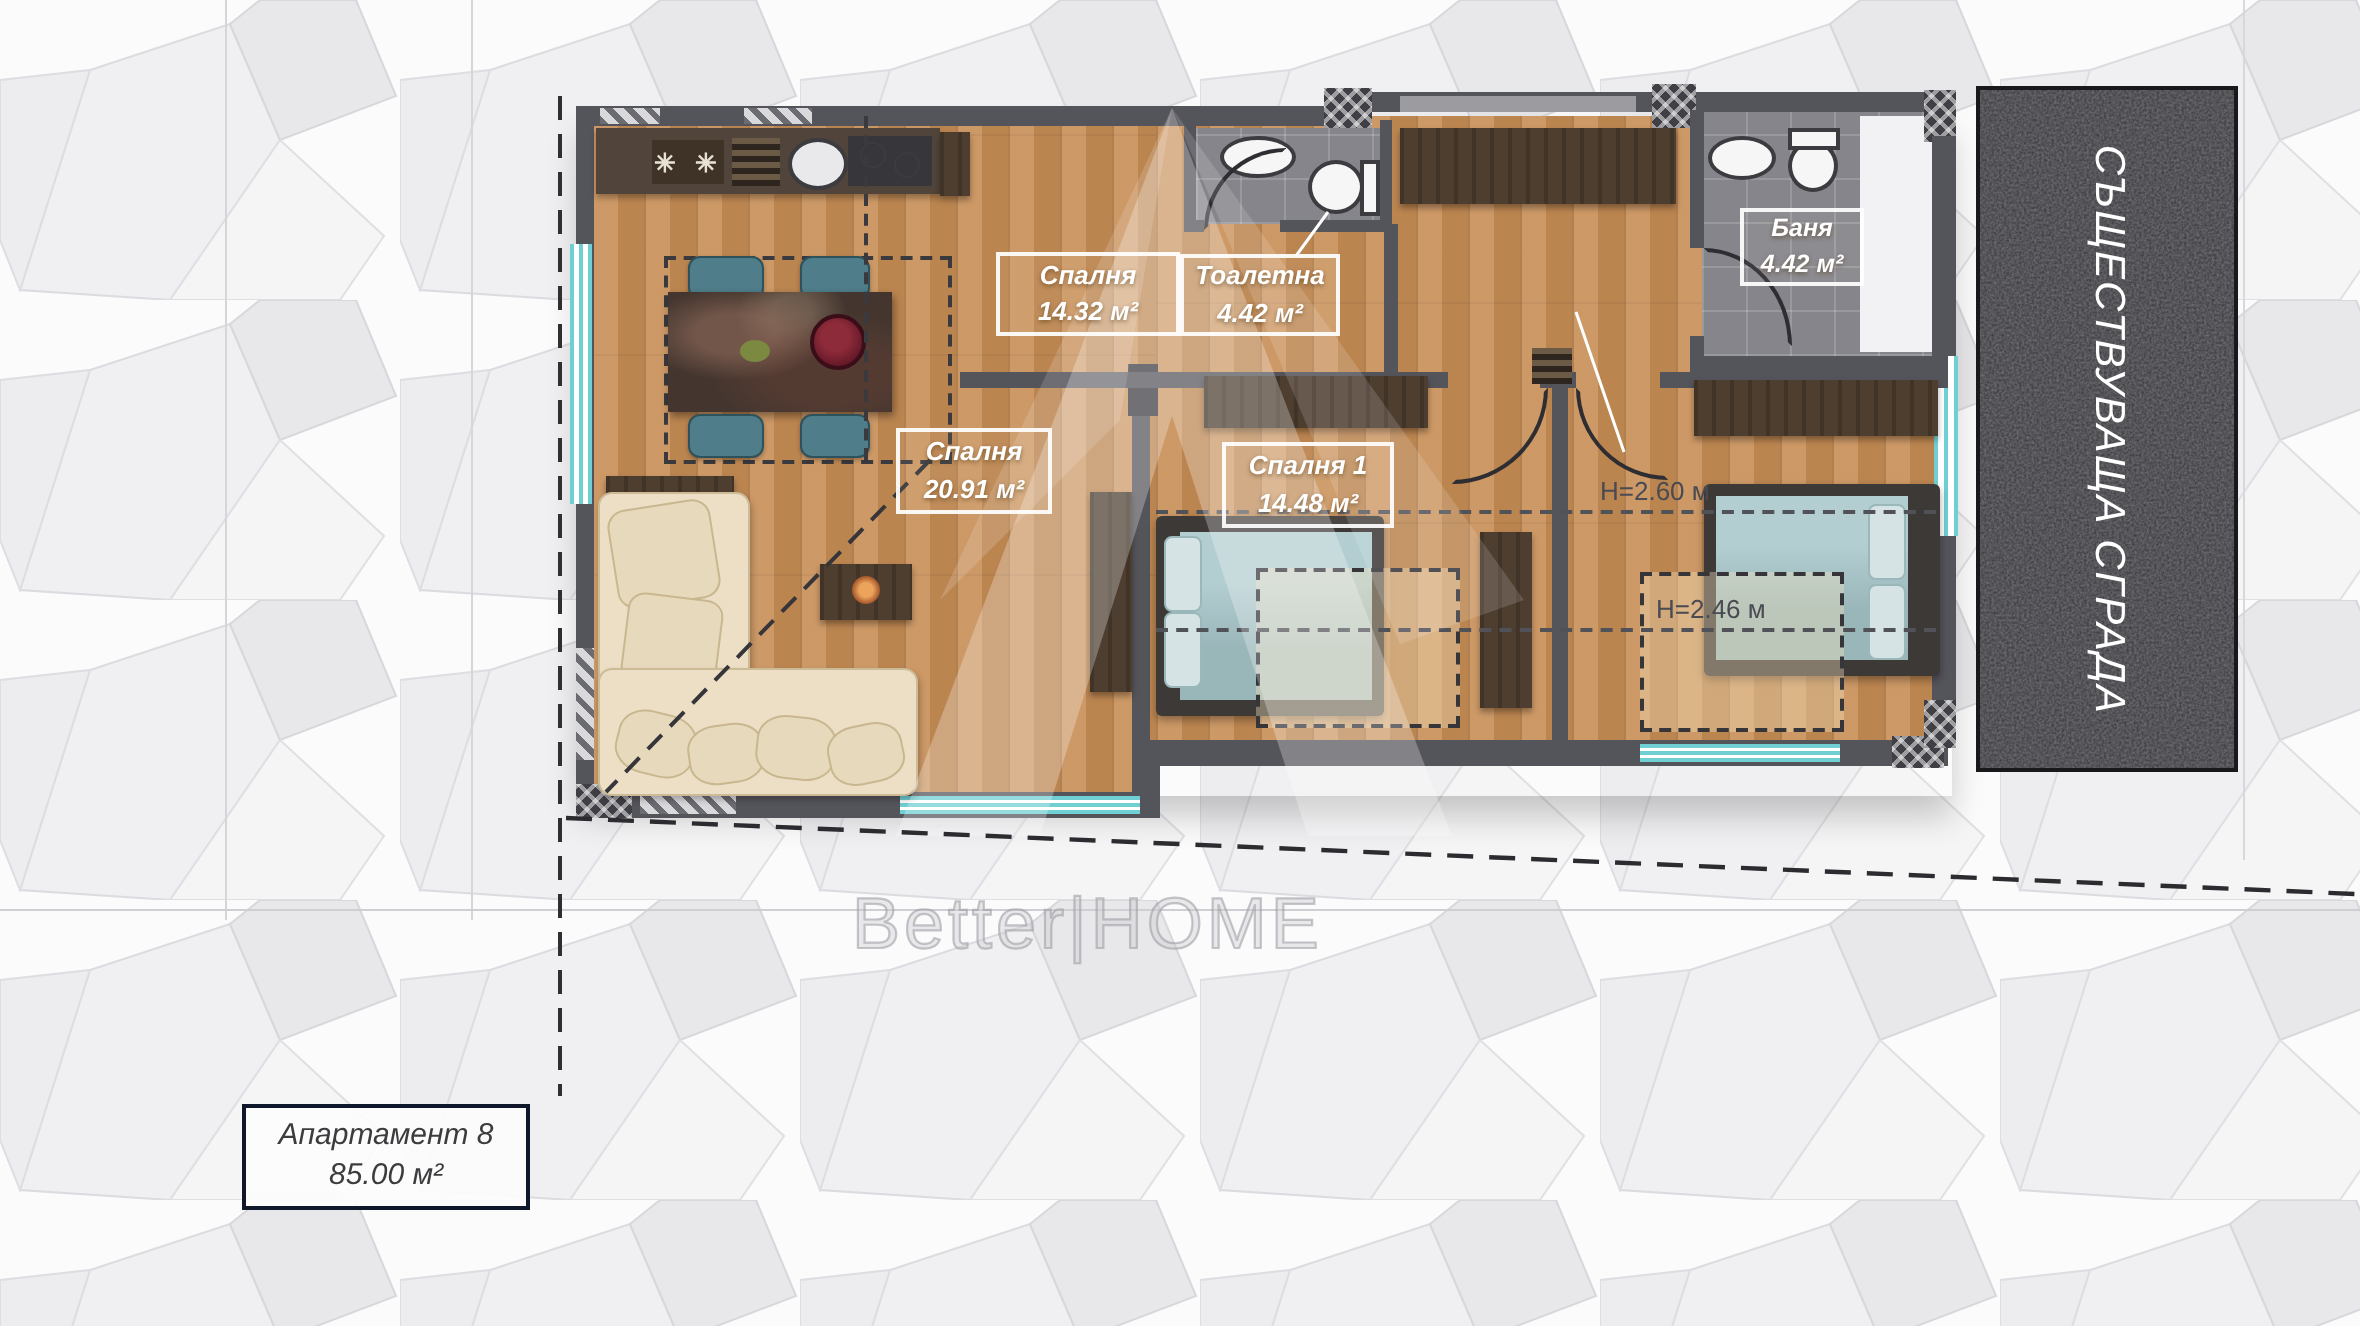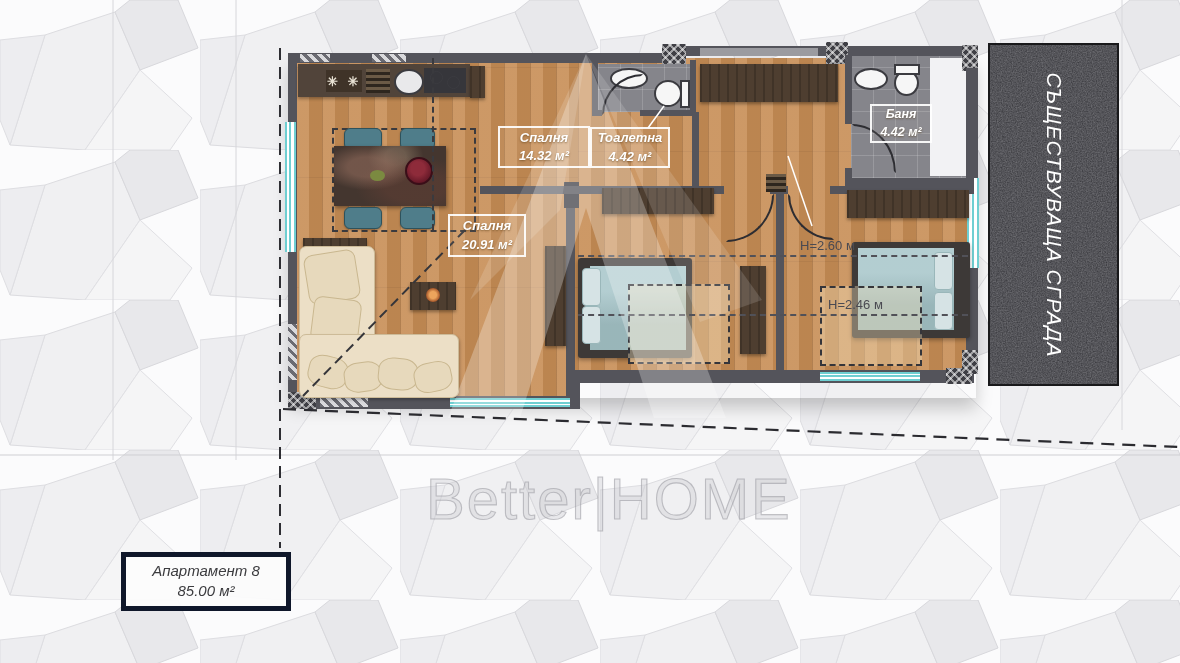--- a/index.html
+++ b/index.html
@@ -35,22 +35,22 @@
   .arc{position:absolute;border:2px solid transparent;}
   .arc.tl{border-top-color:#2d2d32;border-left-color:#2d2d32;border-top-left-radius:100% 100%;}
   .arc.tr{border-top-color:#2d2d32;border-right-color:#2d2d32;border-top-right-radius:100% 100%;}
   .arc.br{border-right-color:#2d2d32;border-bottom-color:#2d2d32;border-bottom-right-radius:100% 100%;}
   .arc.bl{border-left-color:#2d2d32;border-bottom-color:#2d2d32;border-bottom-left-radius:100% 100%;}
   .dashrect{position:absolute;border:2px dashed #3a3a3e;}
   .rug{position:absolute;border:2px dashed #35353a;background:rgba(244,226,188,.38);}
   .dline{position:absolute;border-top:2px dashed #515158;}
   .lbl{position:absolute;display:flex;flex-direction:column;justify-content:center;border:2px solid rgba(255,255,255,.92);color:#fff;font-style:italic;font-weight:bold;font-size:13px;line-height:1.4;text-align:center;padding:3px 4px;background:rgba(255,245,225,.07);text-shadow:0 1px 2px rgba(70,45,10,.5);}
   .hlbl{position:absolute;color:#4a4a52;font-size:13px;white-space:nowrap;}
-  .apt-box{position:absolute;left:121px;top:552px;width:128px;border:5px solid #0f172a;background:rgba(252,252,252,.92);color:#3c3c3f;font-style:italic;font-size:15px;line-height:1.35;text-align:center;padding:4px 16px;}
-  .wm{position:absolute;left:426px;top:465px;font-size:58px;letter-spacing:2px;color:rgba(203,203,207,.38);-webkit-text-stroke:1.1px rgba(152,152,158,.55);white-space:nowrap;}
+  .apt-box{position:absolute;left:121px;top:552px;width:128px;border:2px solid #0f172a;background:rgba(252,252,252,.92);color:#3c3c3f;font-style:italic;font-size:15px;line-height:1.35;text-align:center;padding:4px 6px;}
+  .wm{position:absolute;left:426px;top:441px;font-size:36px;letter-spacing:2px;color:rgba(203,203,207,.38);-webkit-text-stroke:1.1px rgba(152,152,158,.55);white-space:nowrap;}
   .exist{position:absolute;left:988px;top:43px;width:131px;height:343px;border:2px solid #19191b;box-sizing:border-box;background:#37373c;}
   .exist-label{position:absolute;left:50%;top:50%;transform:translate(-50%,-50%) rotate(90deg);color:#fff;font-style:italic;font-size:21px;letter-spacing:1px;white-space:nowrap;}
   .shadow-rect{position:absolute;box-shadow:0 10px 16px rgba(0,0,0,.20);}
   .stars{position:absolute;color:#e8e2d4;font-size:13px;letter-spacing:3px;font-weight:bold;}
   .glow{position:absolute;background:radial-gradient(circle,#eca45c 0 35%,#a4562a 70%,rgba(0,0,0,0));border-radius:50%;}
   .bowl{position:absolute;background:radial-gradient(circle at 45% 40%,#8e2b3a 0 35%,#5d1524 80%);border-radius:50%;border:2px solid #3a0e18;}
   .marble{position:absolute;background-color:#44362f;background-image:
     radial-gradient(ellipse at 30% 35%,rgba(152,112,96,.55) 0 18%,rgba(0,0,0,0) 42%),
     radial-gradient(ellipse at 72% 68%,rgba(94,62,52,.6) 0 26%,rgba(0,0,0,0) 52%),
     radial-gradient(ellipse at 55% 18%,rgba(168,146,122,.4) 0 12%,rgba(0,0,0,0) 32%);box-shadow:1px 2px 4px rgba(0,0,0,.4);}
@@ -209,20 +209,24 @@
     <span>4.42 м²</span>
   </div>
   <div class="lbl" style="left:870px;top:104px;width:50px;height:29px;font-size:12.5px;">
     <span>Баня</span>
     <span>4.42 м²</span>
   </div>
   <div class="lbl" style="left:448px;top:214px;width:66px;height:33px;">
     <span>Спалня</span>
     <span>20.91 м²</span>
   </div>
+  <div class="lbl" style="left:611px;top:221px;width:74px;height:33px;">
+    <span>Спалня 1</span>
+    <span>14.48 м²</span>
+  </div>
 
   <span class="hlbl" style="left:800px;top:238px;">Н=2.60 м</span>
   <span class="hlbl" style="left:828px;top:297px;">Н=2.46 м</span>
 
   <div class="exist">
     <svg width="127" height="339">
       <filter id="grain">
           <feTurbulence type="fractalNoise" baseFrequency="0.8" numOctaves="3" seed="7"></feTurbulence>
         <feColorMatrix type="matrix" values="0 0 0 0 0.82  0 0 0 0 0.82  0 0 0 0 0.85  0 0 0 0.35 0"></feColorMatrix>
         </filter>

